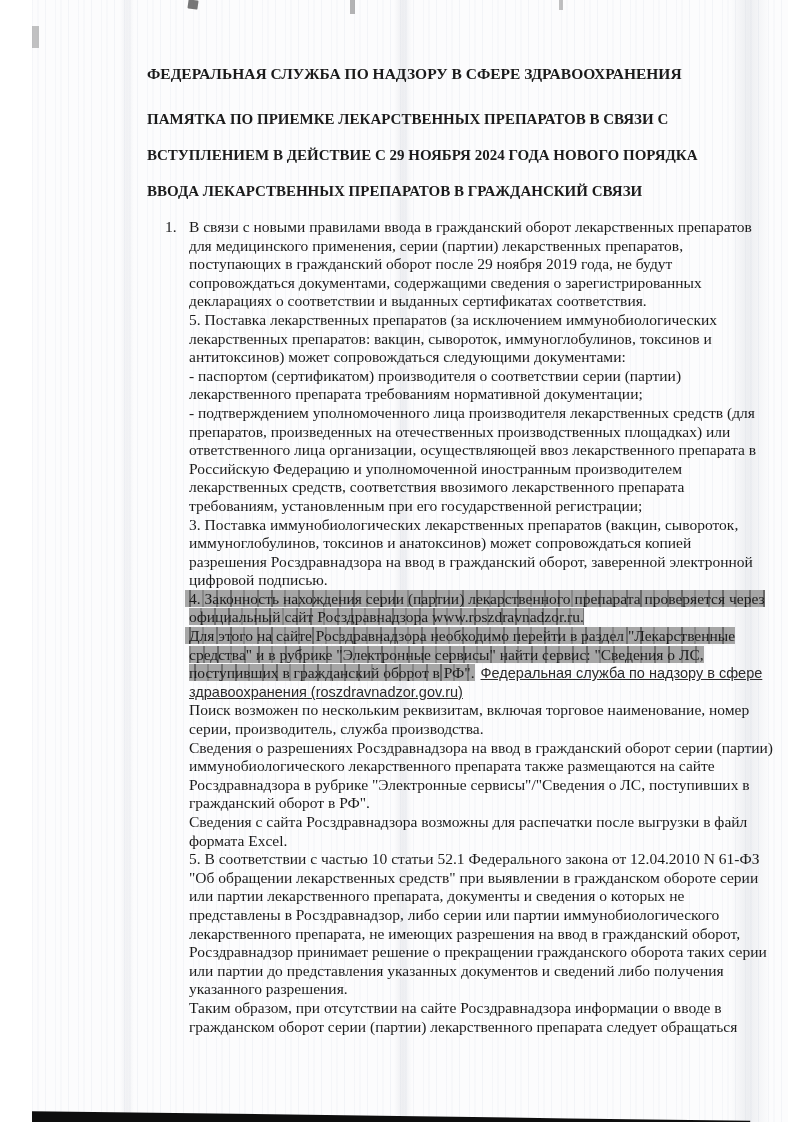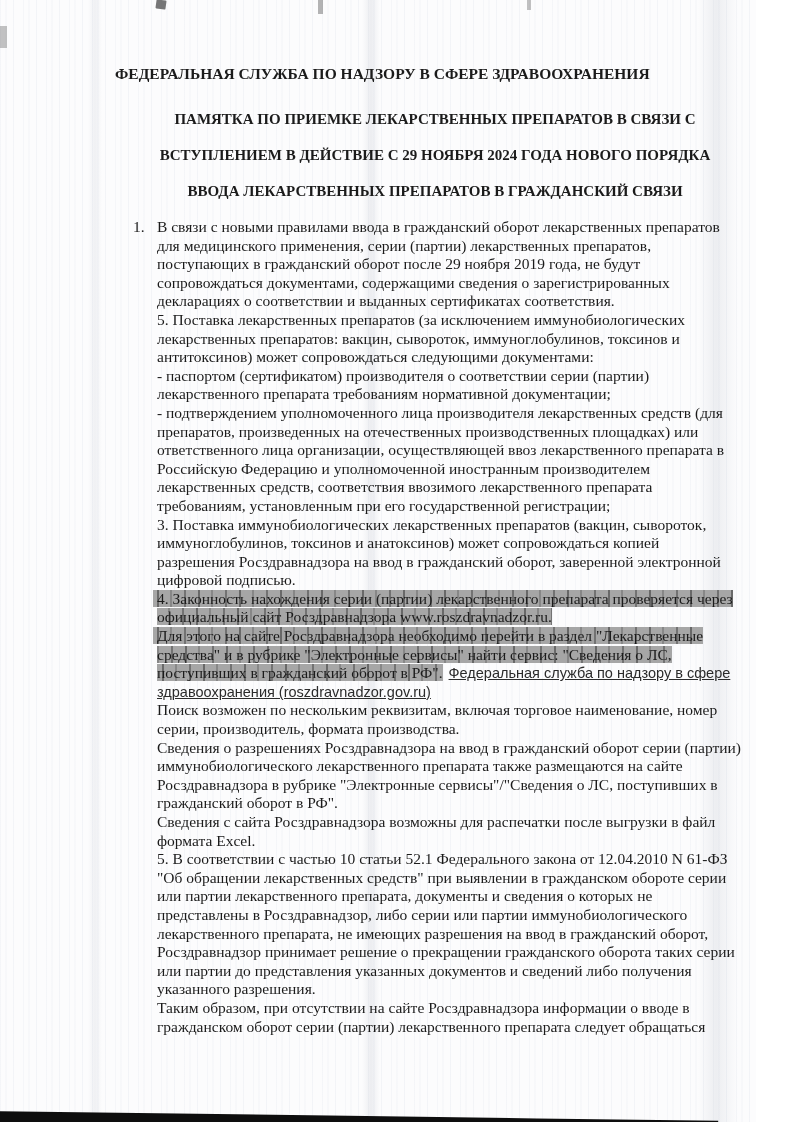--- a/index.html
+++ b/index.html
@@ -3,20 +3,21 @@
 <meta charset="utf-8">
 <style>
   html,body { margin:0; padding:0; }
   .page {
     position:relative;
     width:756px; height:1122px;
     background:#fcfcfd;
     overflow:hidden;
     font-family:"Liberation Serif","DejaVu Serif",serif;
     color:#1b1b1b;
+    margin-left:32px;
   }
   
   .scan-texture {
     position:absolute; inset:0;
     background:
       repeating-linear-gradient(90deg,
         rgba(120,140,175,0.055) 0 1px, transparent 1px 5px,
         rgba(120,140,175,0.035) 5px 7px, transparent 7px 13px,
         rgba(120,140,175,0.07) 13px 14px, transparent 14px 23px);
     pointer-events:none;
@@ -35,21 +36,21 @@
   .smudge-d { left:527px; top:0; width:4px; height:10px; background:#666; opacity:.4; }
   .bottom-wedge {
     position:absolute; left:0; bottom:0; width:100%; height:15px;
     background:#0e0e0e;
     clip-path:polygon(0 28%, 46% 58%, 71% 76%, 95% 92%, 95% 100%, 0 100%);
   }
 
   .content { position:absolute; left:115px; top:64px; width:640px; }
 
   .doc-header-line { font-weight:bold; font-size:15.5px; line-height:20px; white-space:nowrap; }
-  .doc-title { margin-top:17px;text-align:center; }
+  .doc-title { margin-top:17px; }
   .doc-title-line { font-weight:bold; font-size:15px; line-height:36px; white-space:nowrap; }
 
   .doc-body { margin-top:9px; margin-left:42px; width:584px; font-size:15.5px; line-height:18.6px; }
   .doc-body p { margin:0; }
   .hang { position:relative; }
   .hang .num { position:absolute; left:-24px; }
 
   .hl {
     background:
       repeating-linear-gradient(90deg,
@@ -94,21 +95,21 @@
     </div>
 
     <div class="doc-body">
       <p class="hang"><span class="num">1.</span><span>В связи с новыми правилами ввода в гражданский оборот лекарственных препаратов для медицинского применения, серии (партии) лекарственных препаратов, поступающих в гражданский оборот после 29 ноября 2019 года, не будут сопровождаться документами, содержащими сведения о зарегистрированных декларациях о соответствии и выданных сертификатах соответствия.</span></p>
       <p>5. Поставка лекарственных препаратов (за исключением иммунобиологических лекарственных препаратов: вакцин, сывороток, иммуноглобулинов, токсинов и антитоксинов) может сопровождаться следующими документами:</p>
       <p>- паспортом (сертификатом) производителя о соответствии серии (партии) лекарственного препарата требованиям нормативной документации;</p>
       <p>- подтверждением уполномоченного лица производителя лекарственных средств (для препаратов, произведенных на отечественных производственных площадках) или ответственного лица организации, осуществляющей ввоз лекарственного препарата в Российскую Федерацию и уполномоченной иностранным производителем лекарственных средств, соответствия ввозимого лекарственного препарата требованиям, установленным при его государственной регистрации;</p>
       <p>3. Поставка иммунобиологических лекарственных препаратов (вакцин, сывороток, иммуноглобулинов, токсинов и анатоксинов) может сопровождаться копией разрешения Росздравнадзора на ввод в гражданский оборот, заверенной электронной цифровой подписью.</p>
       <p><span class="hl">4. Законность нахождения серии (партии) лекарственного препарата проверяется через официальный сайт Росздравнадзора www.roszdravnadzor.ru.</span></p>
       <p><span class="hl">Для этого на сайте Росздравнадзора необходимо перейти в раздел "Лекарственные средства" и в рубрике "Электронные сервисы" найти сервис: "Сведения о ЛС, поступивших в гражданский оборот в РФ".</span><a class="doc-link" href="#">Федеральная служба по надзору в сфере здравоохранения (roszdravnadzor.gov.ru)</a></p>
-      <p>Поиск возможен по нескольким реквизитам, включая торговое наименование, номер серии, производитель, формата производства.</p>
+      <p>Поиск возможен по нескольким реквизитам, включая торговое наименование, номер серии, производитель, служба производства.</p>
       <p>Сведения о разрешениях Росздравнадзора на ввод в гражданский оборот серии (партии) иммунобиологического лекарственного препарата также размещаются на сайте Росздравнадзора в рубрике "Электронные сервисы"/"Сведения о ЛС, поступивших в гражданский оборот в РФ".</p>
       <p>Сведения с сайта Росздравнадзора возможны для распечатки после выгрузки в файл формата Excel.</p>
       <p>5. В соответствии с частью 10 статьи 52.1 Федерального закона от 12.04.2010 N 61-ФЗ "Об обращении лекарственных средств" при выявлении в гражданском обороте серии или партии лекарственного препарата, документы и сведения о которых не представлены в Росздравнадзор, либо серии или партии иммунобиологического лекарственного препарата, не имеющих разрешения на ввод в гражданский оборот, Росздравнадзор принимает решение о прекращении гражданского оборота таких серии или партии до представления указанных документов и сведений либо получения указанного разрешения.</p>
       <p>Таким образом, при отсутствии на сайте Росздравнадзора информации о вводе в гражданском оборот серии (партии) лекарственного препарата следует обращаться</p>
     </div>
 
   </div>
 
   <div class="bottom-wedge"></div>
 

